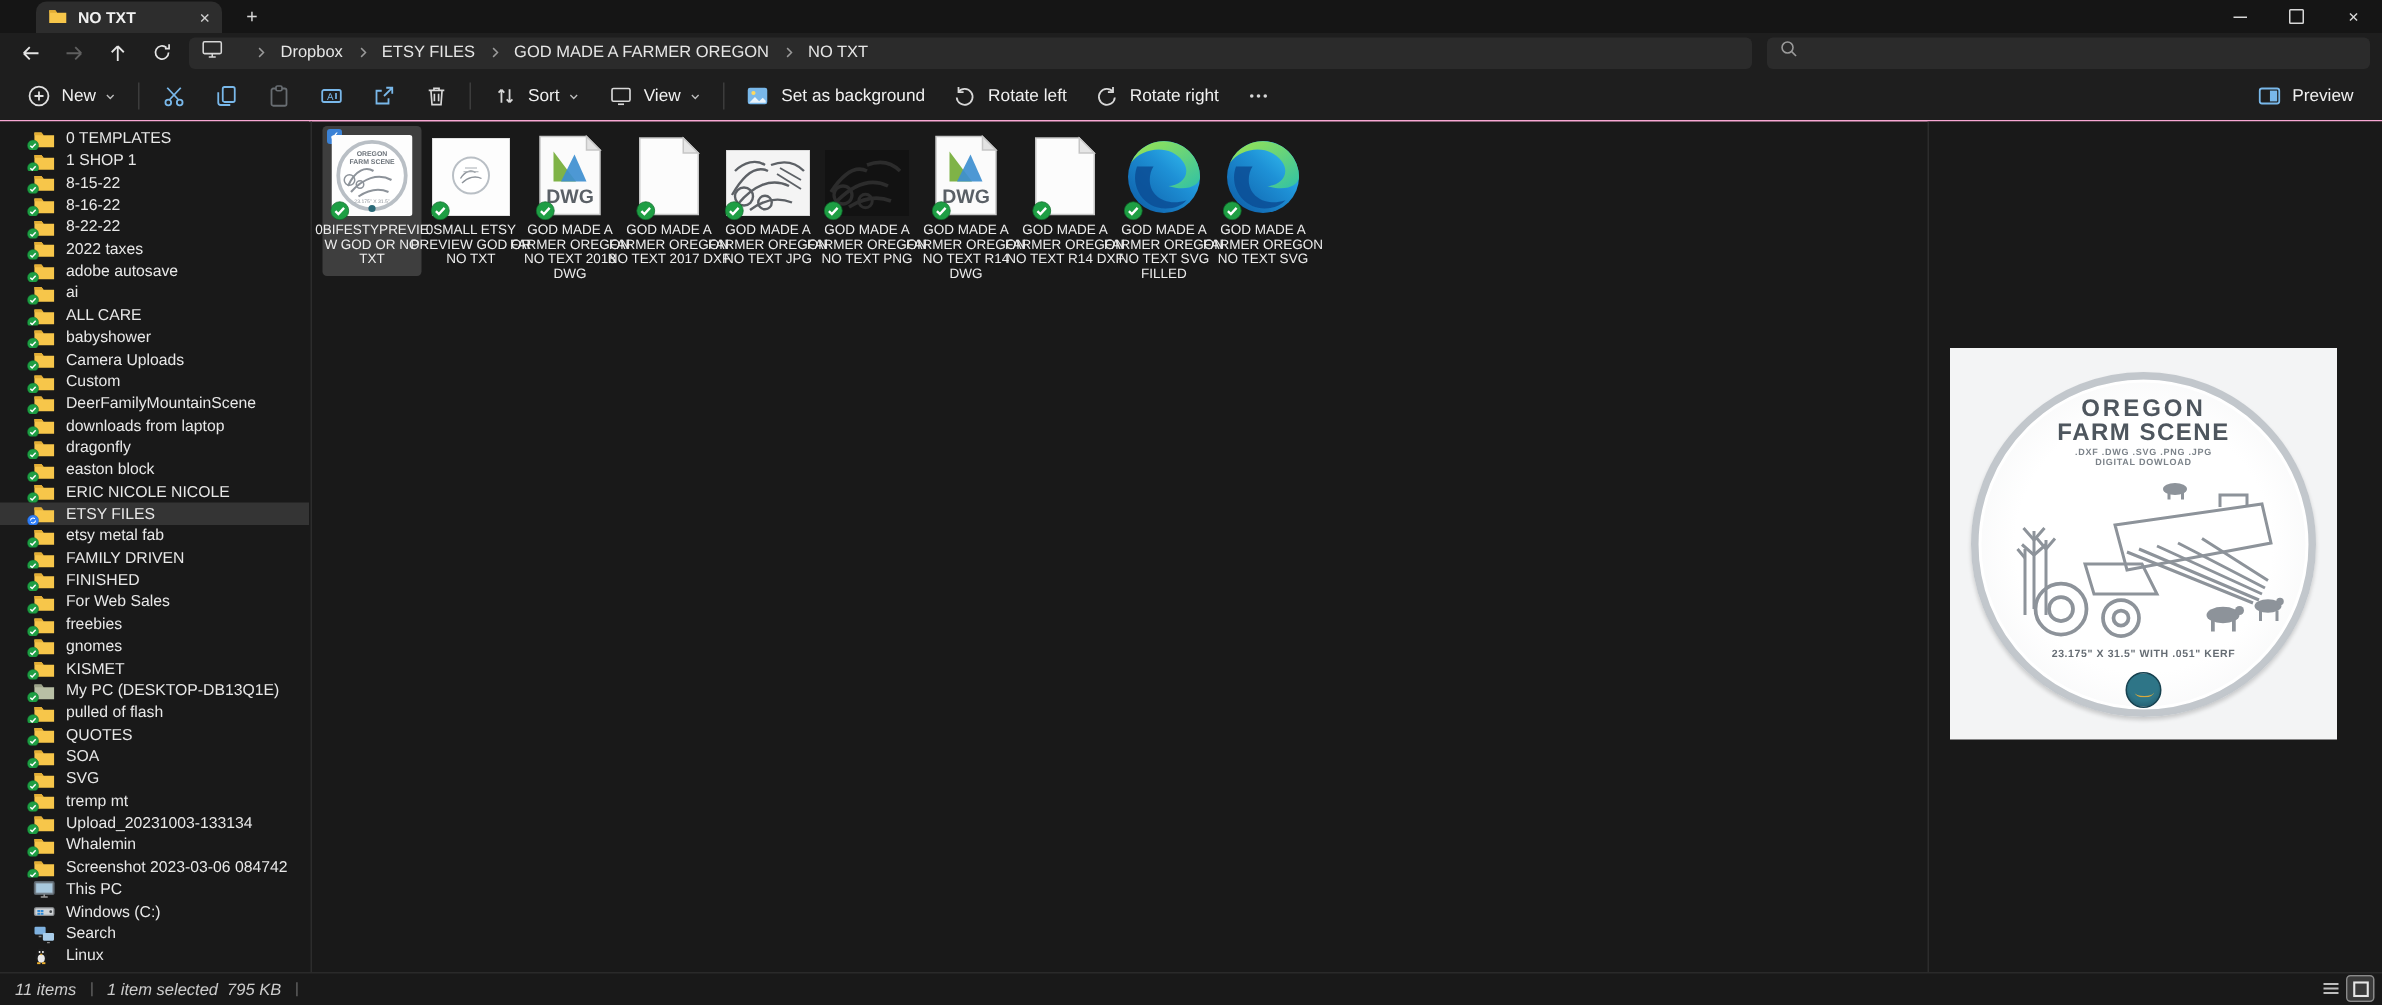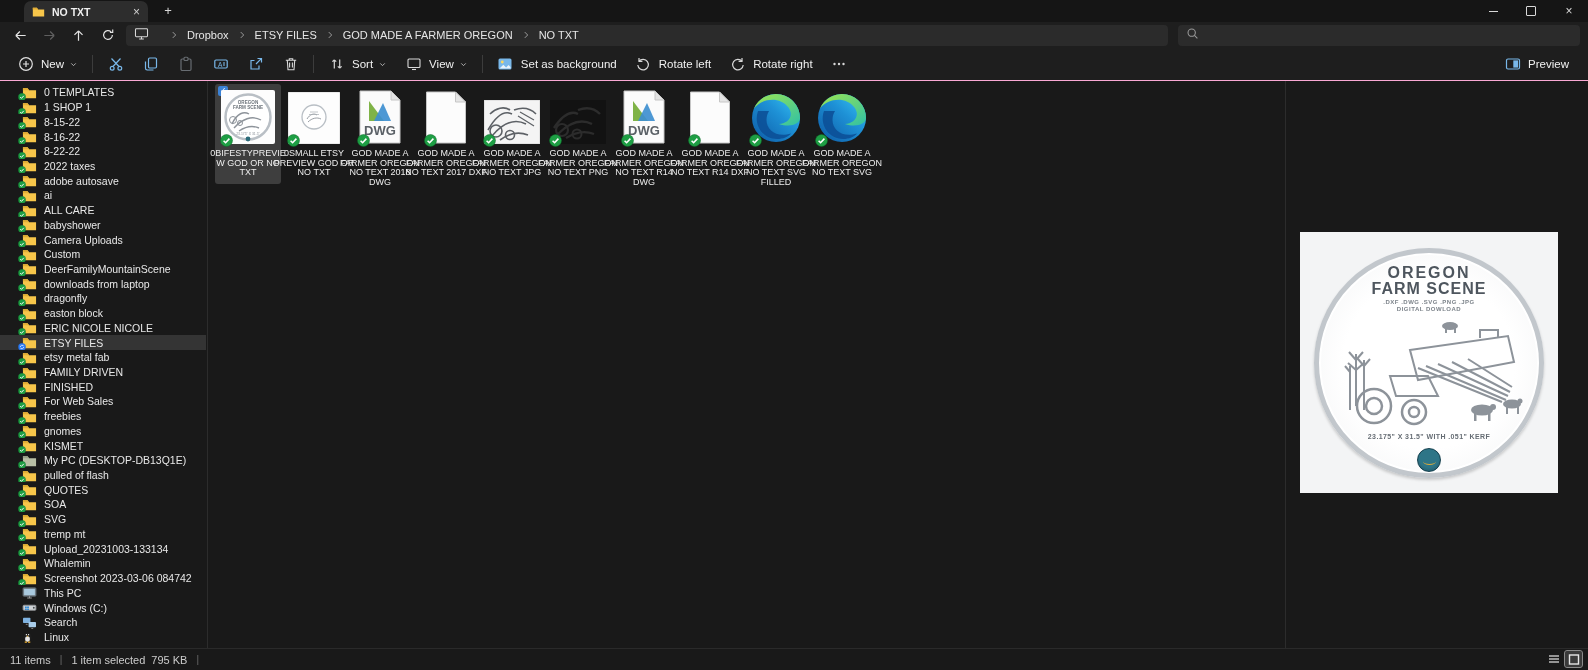--- a/index.html
+++ b/index.html
@@ -65,21 +65,21 @@
   .pv-h1{position:absolute;top:32px;left:0;right:0;text-align:center;font-size:16px;font-weight:bold;letter-spacing:2px;color:#4e565e;}
   .pv-h2{position:absolute;top:48px;left:0;right:0;text-align:center;font-size:16px;font-weight:bold;letter-spacing:1px;color:#4e565e;}
   .pv-formats{position:absolute;top:67px;left:0;right:0;text-align:center;font-size:6px;font-weight:bold;letter-spacing:.5px;color:#7c838a;}
   .pv-sub{position:absolute;top:74px;left:0;right:0;text-align:center;font-size:6px;font-weight:bold;letter-spacing:.5px;color:#7c838a;}
   .pv-scene{position:absolute;left:30px;top:82px;}
   .pv-dims{position:absolute;top:201px;left:0;right:0;text-align:center;font-size:7px;font-weight:bold;letter-spacing:.4px;color:#666d74;}
   .pv-logo{position:absolute;left:50%;top:216px;transform:translateX(-50%);width:24px;height:24px;border-radius:50%;background:radial-gradient(circle at 50% 40%,#2e7587 0 55%,#1d4e60 100%);border:1px solid #16414f;box-sizing:border-box;}
   .pv-logo::after{content:"";position:absolute;left:5px;top:9px;width:13px;height:6px;border-radius:50%;border-bottom:1.5px solid #d9a93c;}
 
   
-  .statusbar{position:absolute;left:0;right:0;bottom:0;height:22px;background:#191919;border-top:1px solid #2a2a2a;display:flex;align-items:center;font-size:11px;color:#cccccc;padding-left:10px;box-sizing:border-box;}
+  .statusbar{position:absolute;left:0;right:0;bottom:0;height:22px;background:#191919;border-top:1px solid #2a2a2a;display:flex;align-items:center;font-size:11px;color:#cccccc;padding-left:10px;box-sizing:border-box;font-style:italic;}
   .sb-sep{color:#6a6a6a;margin:0 9px;font-size:10px;}
   .status-views{position:absolute;right:6px;top:2px;display:flex;gap:3px;}
   .sv-icon{width:17px;height:16px;display:flex;align-items:center;justify-content:center;border-radius:2px;}
   .sv-icon.active{background:#3a3a3a;outline:1px solid #8a8a8a;}
 </style>
 </head>
 <body>
 
 <div class="window">
 

